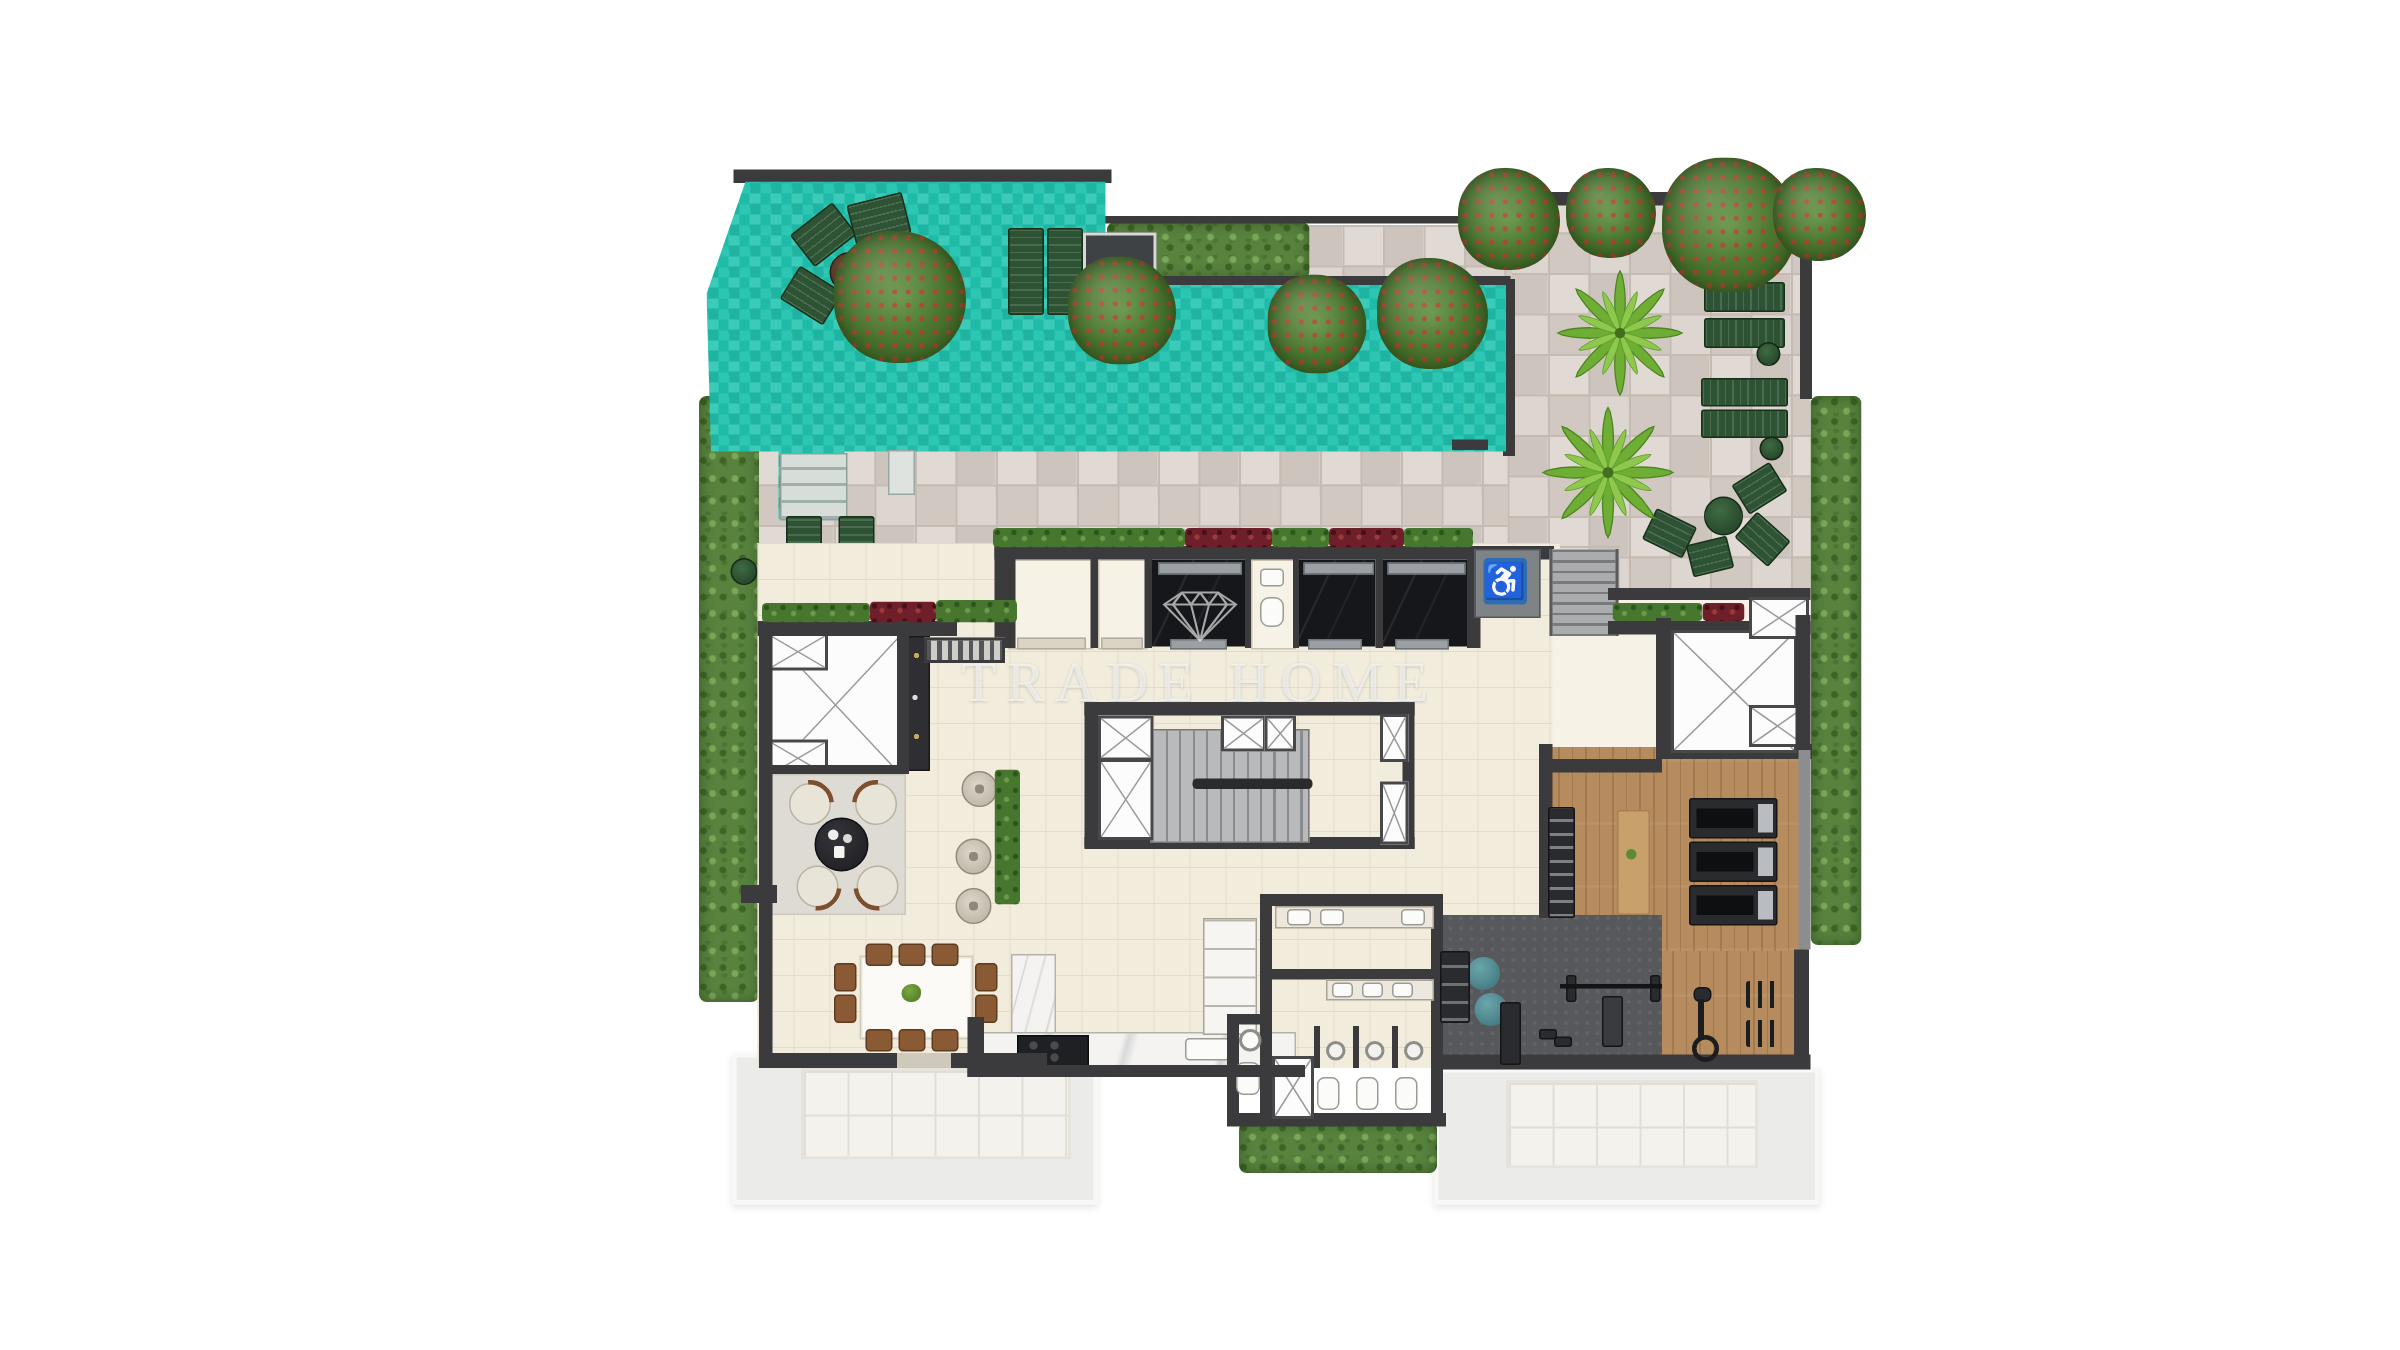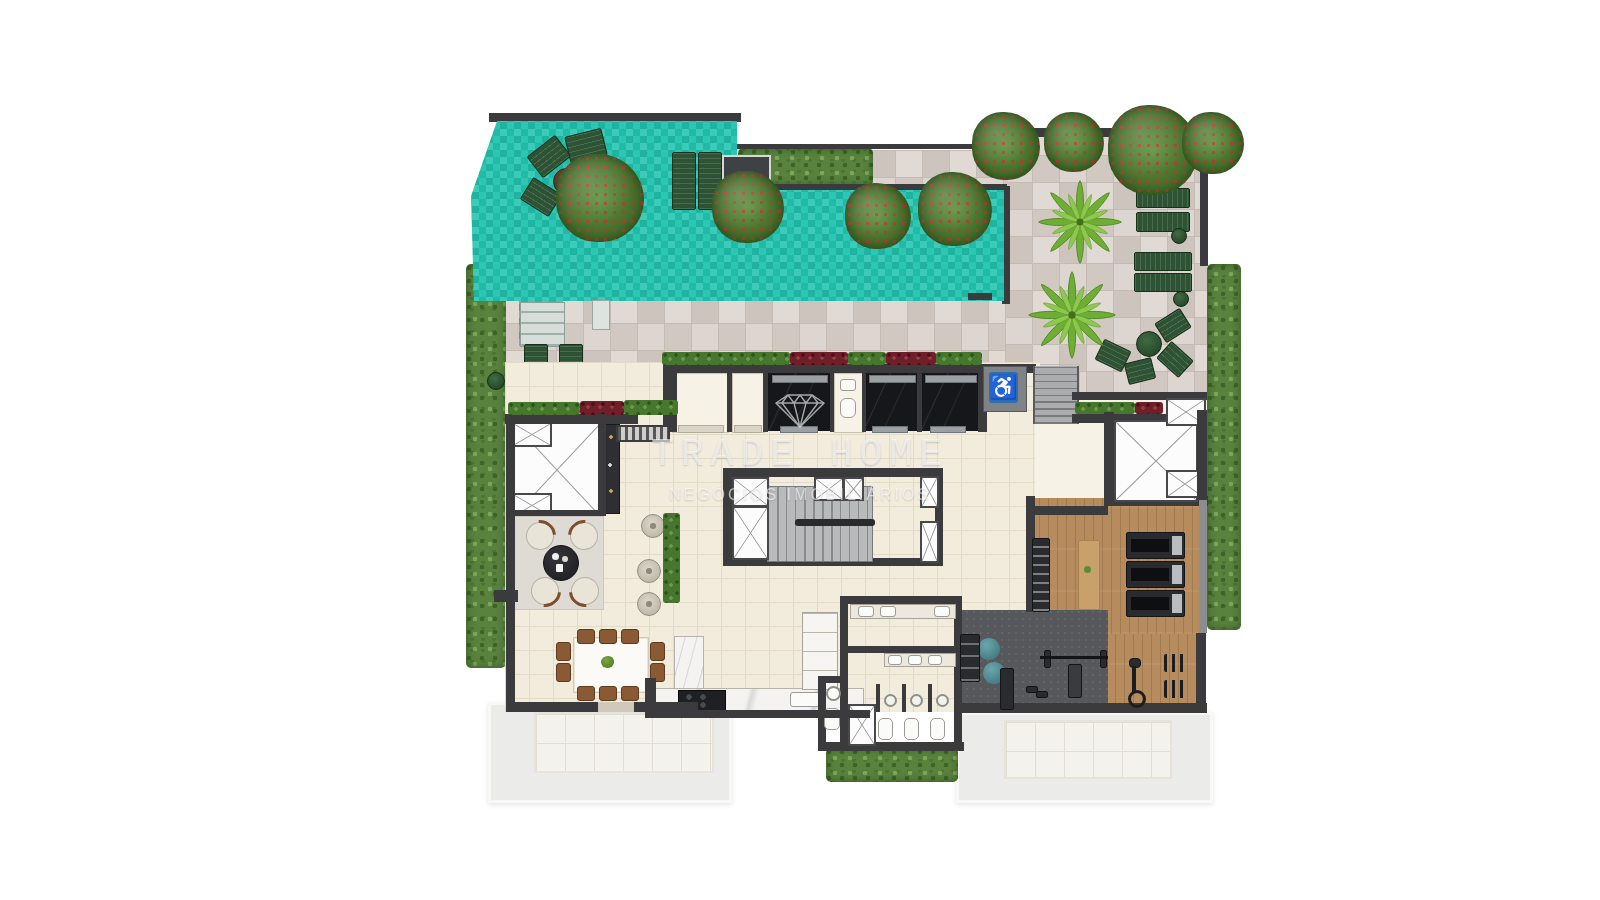--- a/index.html
+++ b/index.html
@@ -49,21 +49,21 @@
   .chairB{background:#8a5a35;border:1px solid #5e3a1e;border-radius:3px}
   .chairC{background:#e9e4d8;border:1px solid #b9b2a2;border-radius:50%}
   .chairC::after{content:'';position:absolute;inset:-3px;border:3px solid transparent;border-top-color:#7d4f2e;border-radius:50%}
   .stool{background:radial-gradient(circle at 45% 40%,#ddd8cb,#b4ae9f);border:1px solid #918b7c;border-radius:50%}
   .stool::after{content:'';position:absolute;left:38%;top:38%;width:24%;height:24%;border-radius:50%;background:#8f897a}
   .white-fix{background:#fbfbf9;border:1px solid #9b9b94;border-radius:3px}
   .plantG{background-color:#47762f;background-image:radial-gradient(circle at 3px 3px,#2d541b 1.5px,transparent 2px),radial-gradient(circle at 8px 7px,#6b9c4a 1.5px,transparent 2px);background-size:11px 11px,13px 13px;border-radius:3px}
   .plantR{background-color:#6e1f2a;background-image:radial-gradient(circle at 3px 3px,#4a1018 1.5px,transparent 2px),radial-gradient(circle at 8px 6px,#9b3a3a 1.5px,transparent 2px);background-size:10px 10px,12px 12px;border-radius:3px}
   .dark-eq{background:#2a2b2e;border:1px solid #151517;border-radius:2px}
   .wm{position:absolute;color:rgba(255,255,255,.58);text-shadow:0 1px 2px rgba(110,110,110,.30);text-align:center;pointer-events:none}
-  .wm-brand{font-family:Liberation Mono, monospace;font-size:38px;font-weight:400;letter-spacing:7px;white-space:nowrap}
+  .wm-brand{font-family:Liberation Serif, serif;font-size:38px;font-weight:400;letter-spacing:7px;white-space:nowrap}
   .wm-tag{font-family:"Liberation Sans",sans-serif;font-size:16px;letter-spacing:3px;white-space:nowrap}
 </style>
 </head>
 <body>
 
 <svg width="0" height="0" style="position:absolute">
   <defs>
     <path id="frond" d="M0,1 C5,-12 5,-30 1.5,-44 L0,-47 L-1.5,-44 C-5,-30 -5,-12 0,1 Z"></path>
     <g id="palm">
       <g fill="#6fae35" stroke="#4e8722" stroke-width="1">
@@ -411,15 +411,14 @@
       <use href="#palm"></use>
     </svg>
 
   <svg class="abs" style="left:770px;top:392px;opacity:.62" width="60" height="38" viewBox="0 0 60 38">
     <g fill="none" stroke="#ffffff" stroke-width="1.4">
       <polygon points="6,11 18,3 42,3 54,11 30,35"></polygon>
       <path d="M6,11 L54,11 M18,3 L12,11 M18,3 L24,11 M30,3 L24,11 M30,3 L36,11 M42,3 L36,11 M42,3 L48,11 M12,11 L30,35 M24,11 L30,35 M36,11 L30,35 M48,11 L30,35"></path>
     </g>
   </svg>
   <div class="wm wm-brand" style="left:600px;top:433px;width:400px">TRADE HOME</div>
-  <div class="wm wm-tag" style="left:600px;top:486px;width:400px">NEGÓCIOS IMOBILIÁRIOS</div>
 
 </div>
 
 </body></html>

